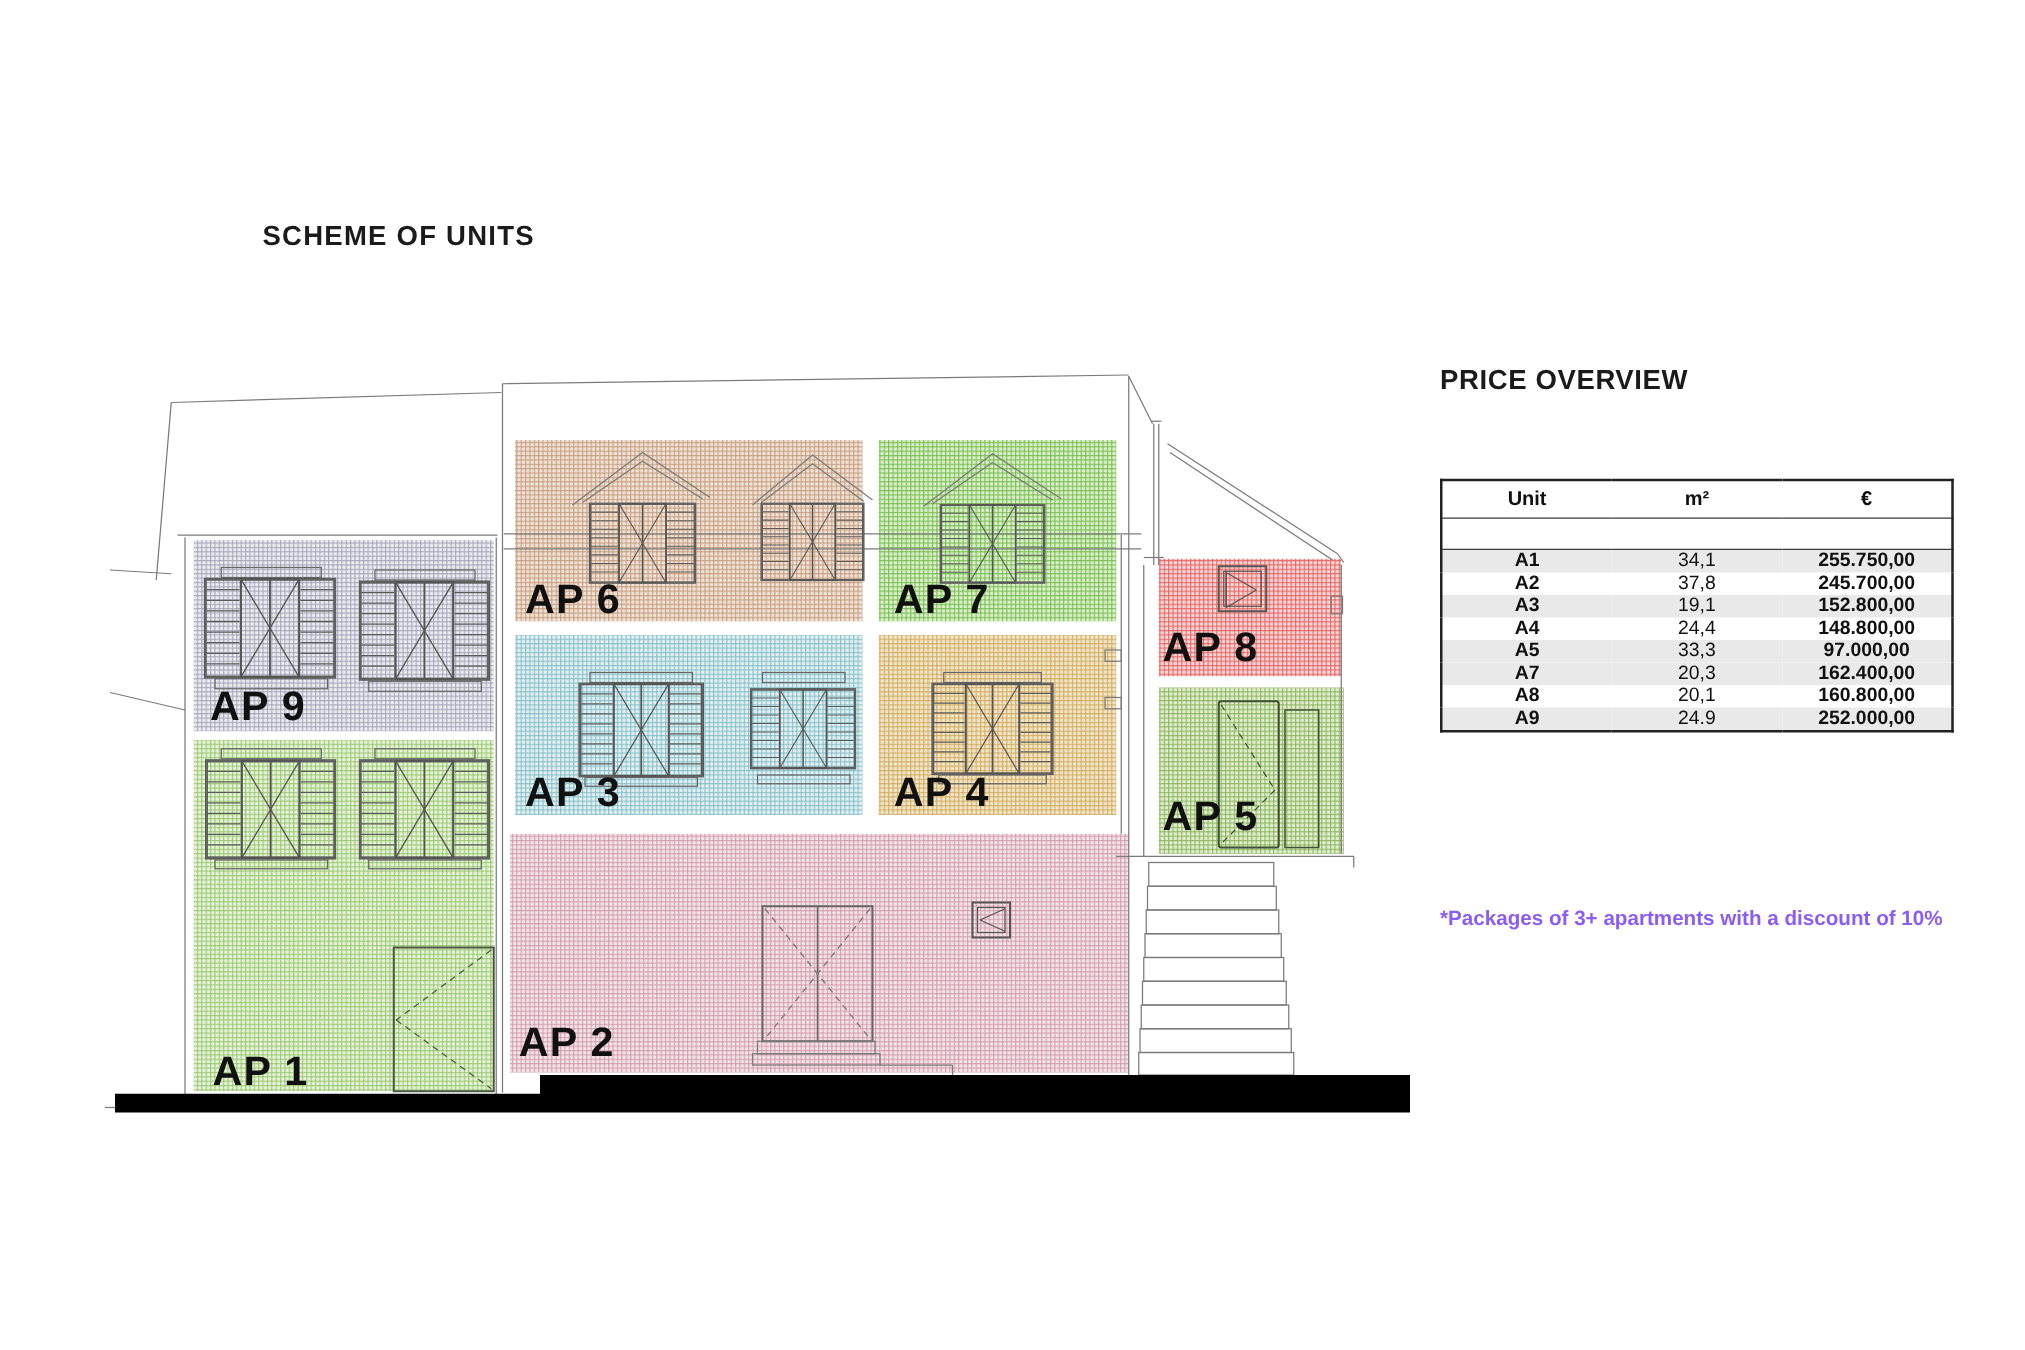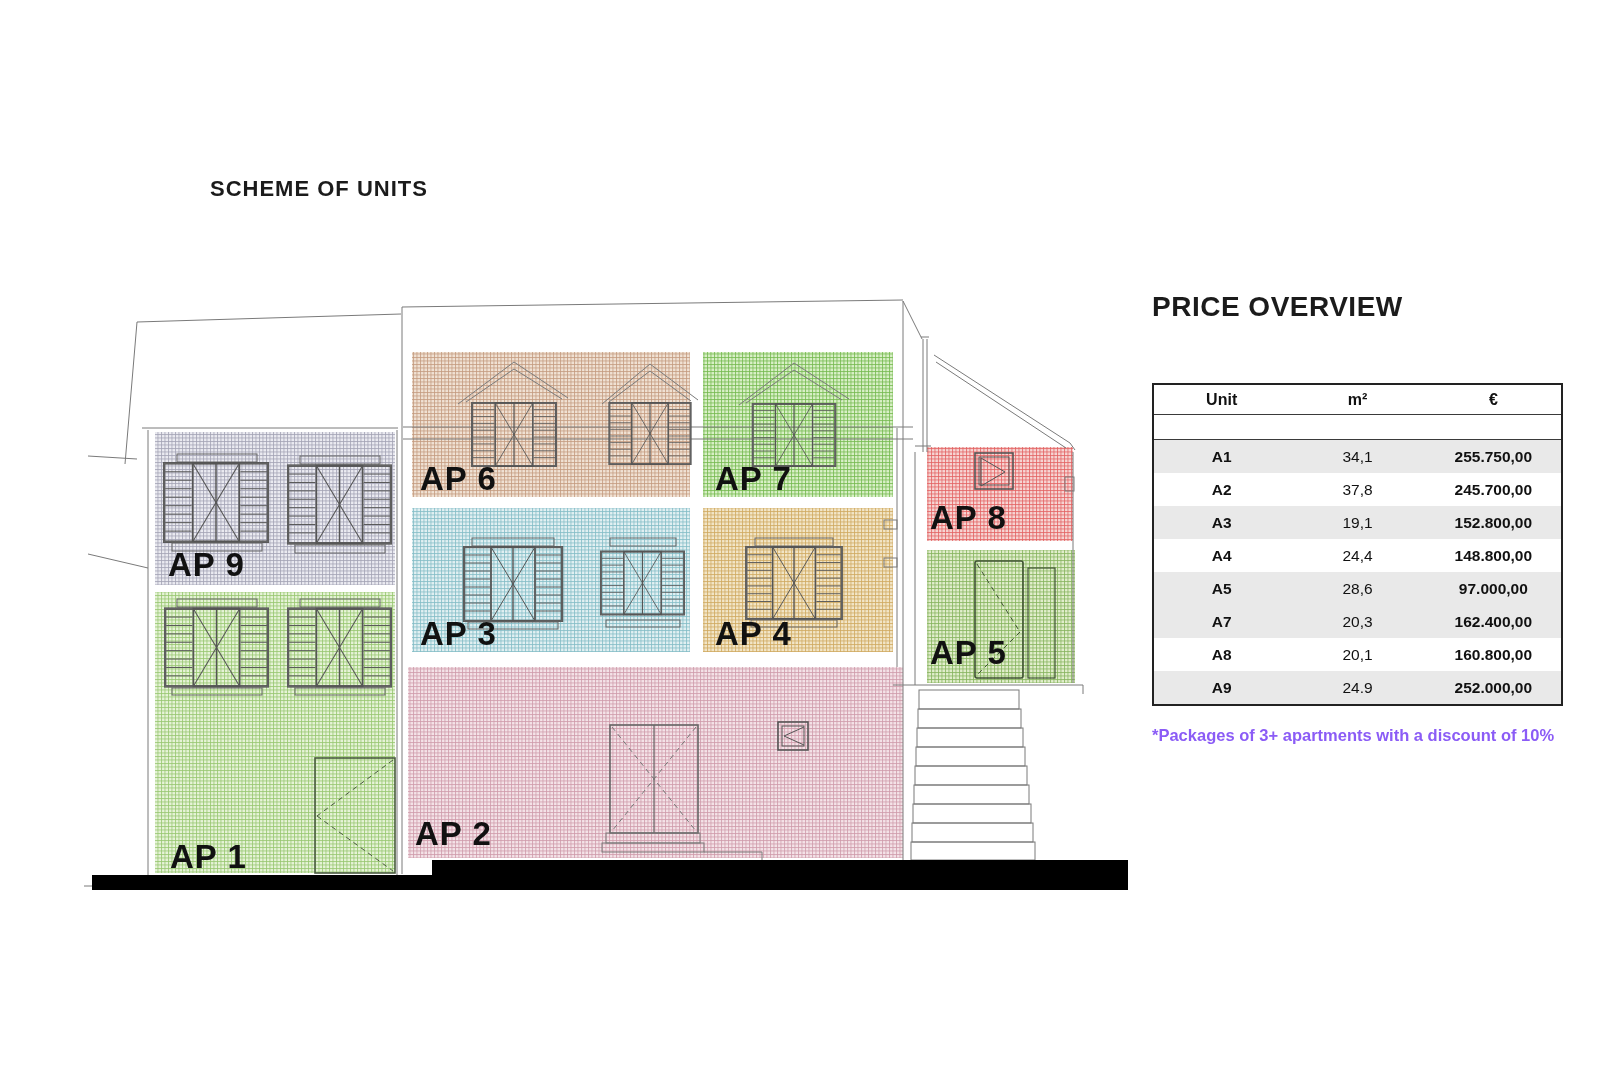--- a/index.html
+++ b/index.html
@@ -1,27 +1,27 @@
 <!DOCTYPE html>
 <html><head>
 <meta charset="utf-8">
 <style>
   html,body{margin:0;padding:0;background:#ffffff;}
   .canvas{position:relative;width:1620px;height:1080px;background:#fff;overflow:hidden;
           font-family:"Liberation Sans",sans-serif;}
   .page-title{position:absolute;left:210px;top:176px;font-size:22px;font-weight:800;
               letter-spacing:1px;color:#1b1b1b;white-space:nowrap;}
-  .price-heading{position:absolute;left:1152px;top:291px;font-size:28px;font-weight:800;
+  .price-heading{position:absolute;left:1152px;top:291px;font-size:22px;font-weight:800;
                  letter-spacing:.5px;color:#1b1b1b;white-space:nowrap;}
   .price-table{position:absolute;left:1152px;top:383px;width:411px;border-collapse:collapse;
                border:2px solid #222;table-layout:fixed;}
   .price-table th{font-size:16px;font-weight:800;color:#111;height:29px;
                   border-bottom:1.5px solid #3a3a3a;text-align:center;padding:0;}
   .price-table tr.spacer td{height:24px;border-bottom:1.5px solid #3a3a3a;padding:0;}
-  .price-table td{font-size:15.5px;color:#111;height:33px;text-align:center;padding:0;}
+  .price-table td{font-size:15.5px;color:#111;height:18px;text-align:center;padding:0;}
   .price-table td.u{font-weight:800;}
   .price-table td.p{font-weight:800;margin-top:45px;}
   .price-table tr.alt{background:#e9e9e9;}
   .footnote{position:absolute;left:1152px;top:726px;font-size:16.5px;font-weight:800;
             color:#8b5cf6;white-space:nowrap;}
   .ap-label{font-family:"Liberation Sans",sans-serif;font-size:33px;font-weight:800;
             letter-spacing:1px;fill:#111;}
   svg .ln{stroke:#7a7a7a;stroke-width:1;fill:none;}
   svg .frame{stroke:#666;stroke-width:1;fill:none;}
 </style>
@@ -303,21 +303,21 @@
           <td class="a">19,1</td>
           <td class="p">152.800,00</td>
         </tr>
         <tr>
           <td class="u">A4</td>
           <td class="a">24,4</td>
           <td class="p">148.800,00</td>
         </tr>
         <tr class="alt">
           <td class="u">A5</td>
-          <td class="a">28,6</td>
+          <td class="a">33,3</td>
           <td class="p">97.000,00</td>
         </tr>
         <tr class="alt">
           <td class="u">A7</td>
           <td class="a">20,3</td>
           <td class="p">162.400,00</td>
         </tr>
         <tr>
           <td class="u">A8</td>
           <td class="a">20,1</td>

